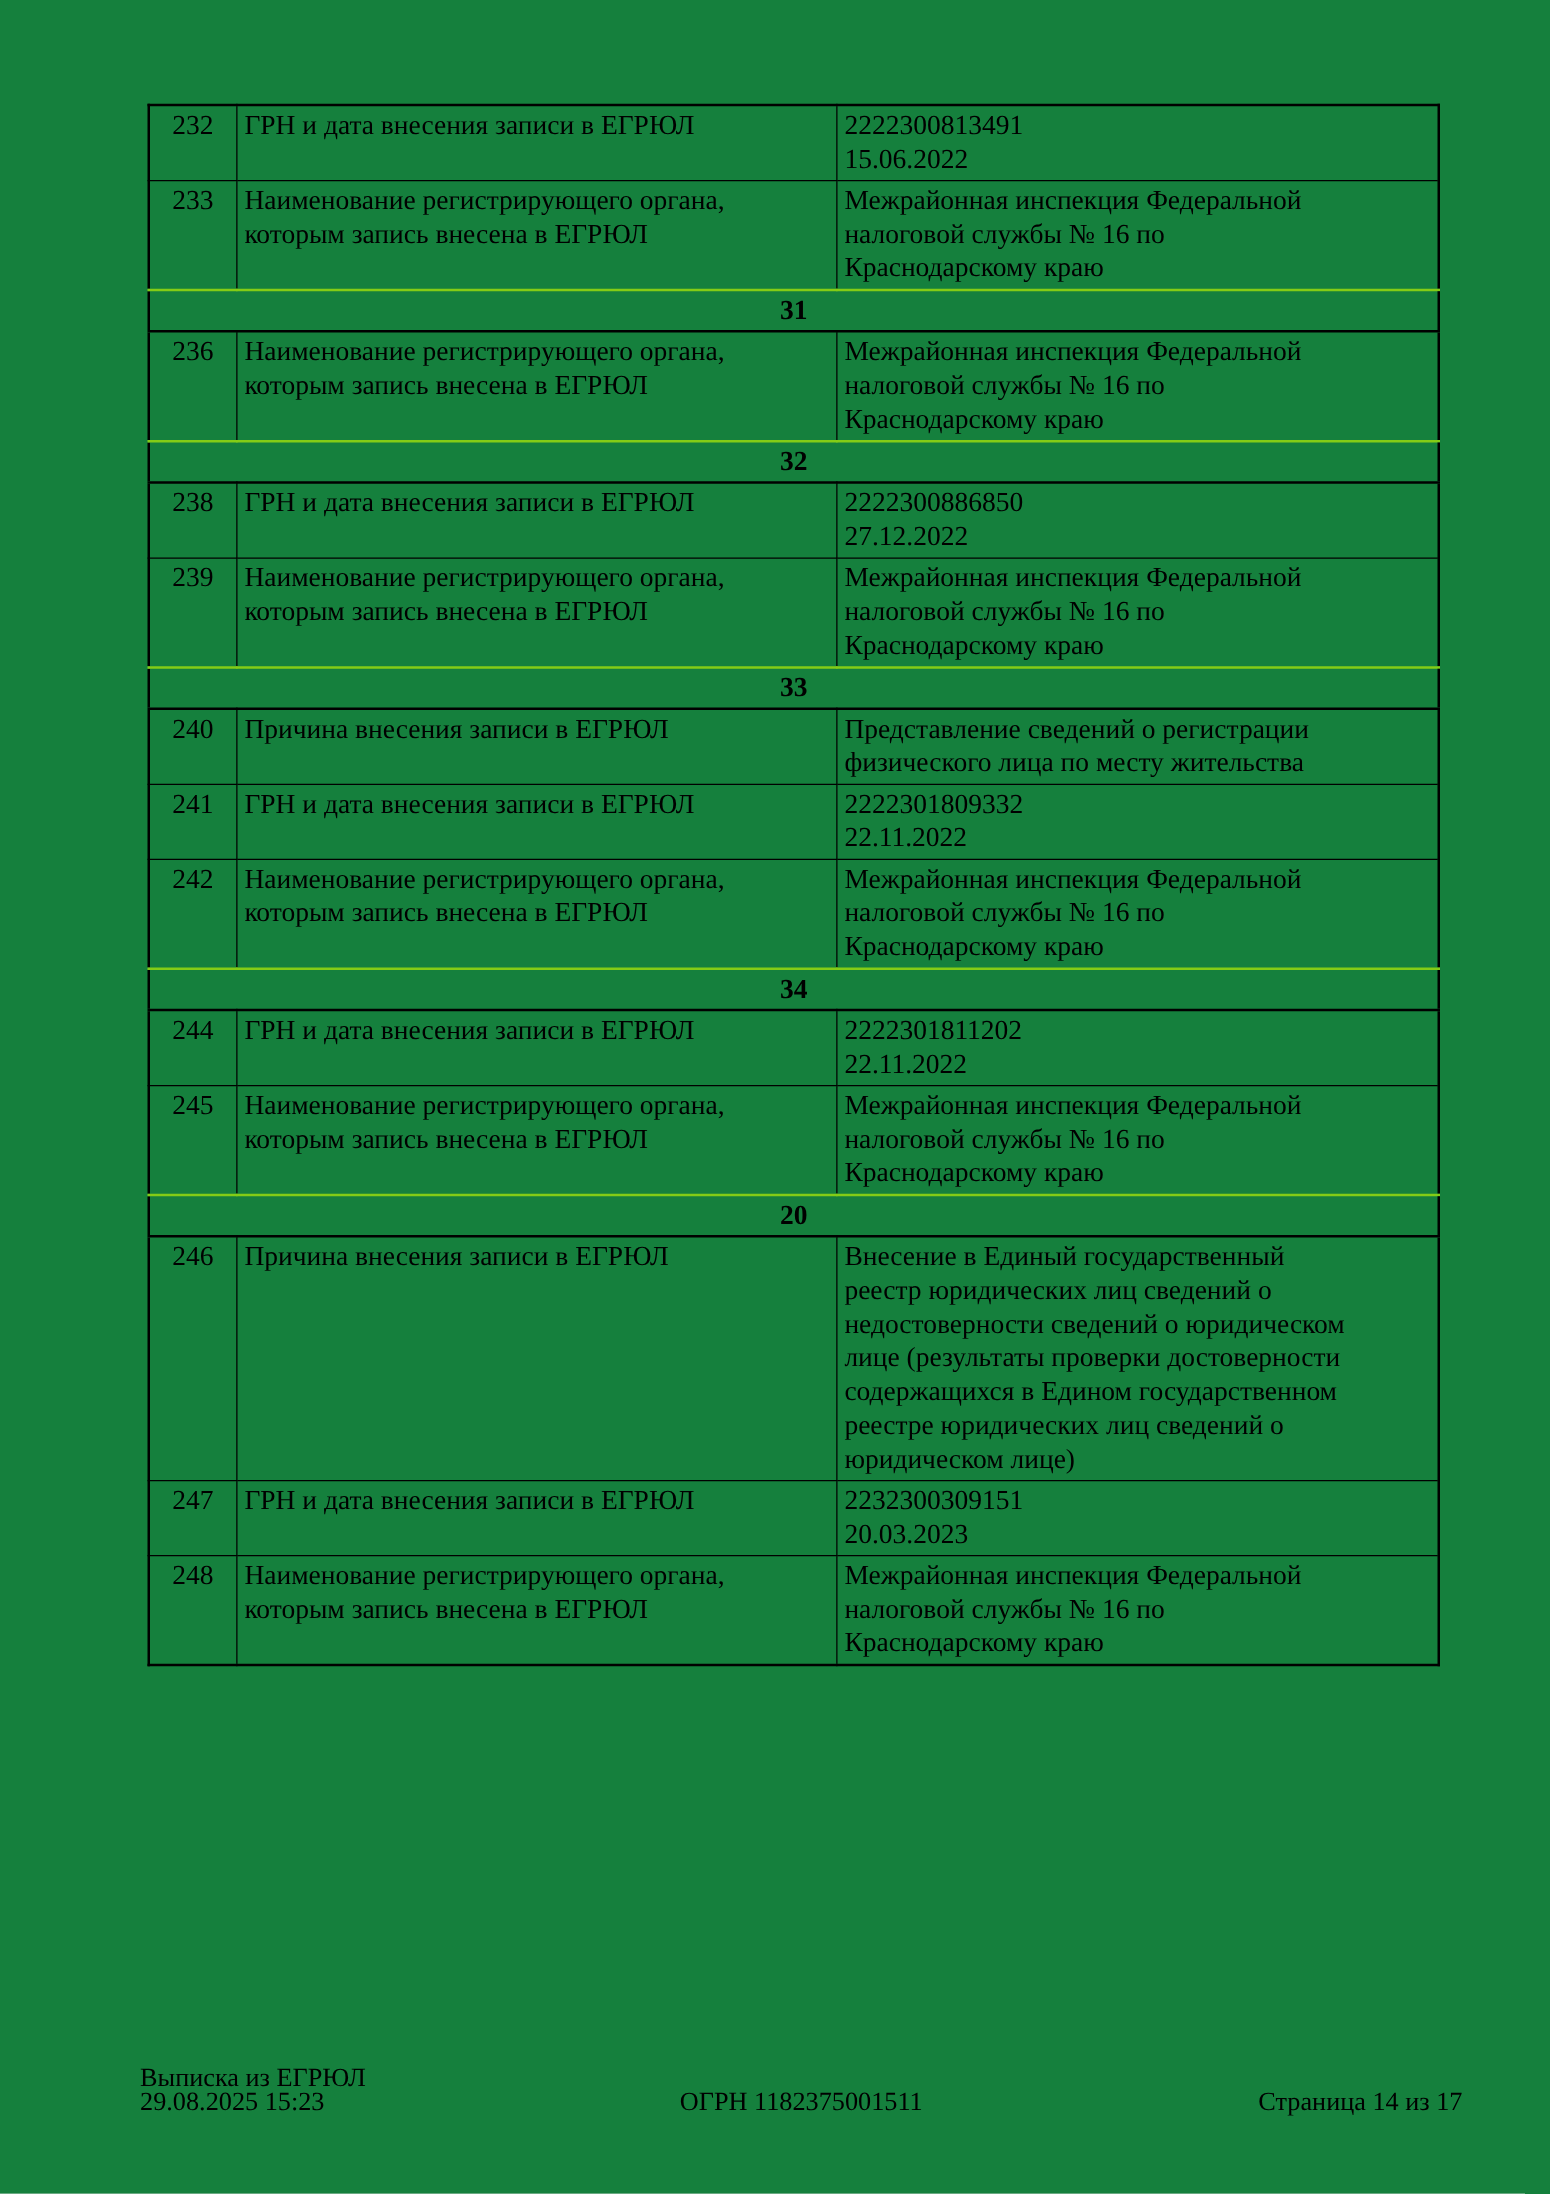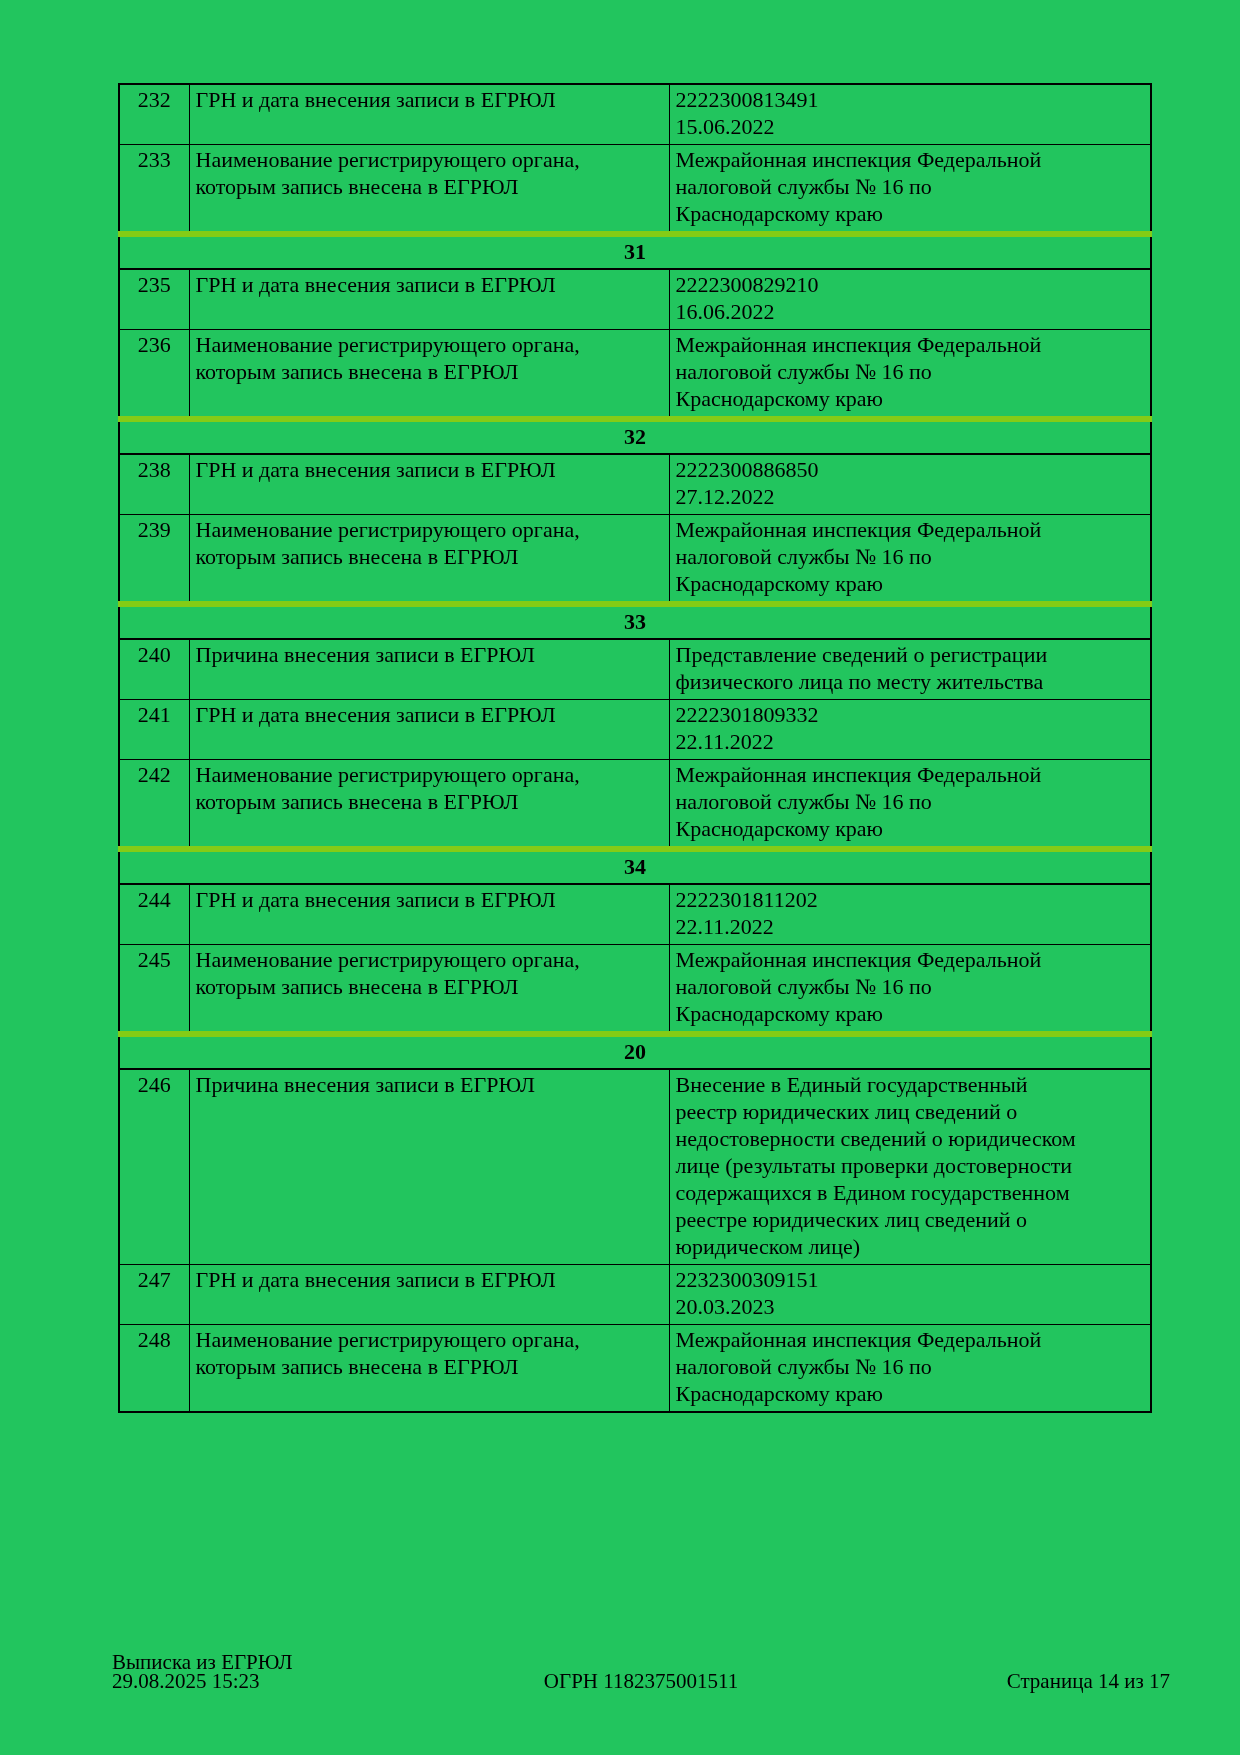--- a/index.html
+++ b/index.html
@@ -1,20 +1,20 @@
 <!DOCTYPE html>
 <html><head>
 <meta charset="utf-8">
 <style>
   html, body { margin: 0; padding: 0; background: #e8e8e8; }
   .page {
     position: relative;
     width: 1240px;
     height: 1755px;
-    background: #22c55e;
+    background: #15803d;
     font-family: "Liberation Serif", "DejaVu Serif", serif;
     color: #000;
     overflow: hidden;
     margin: 0 auto;
   }
 
   table.registry-table {
     position: absolute;
     left: 118px;
     top: 83px;
@@ -40,21 +40,21 @@
     padding-right: 2px;
   }
   .registry-table td.label-cell,
   .registry-table td.value-cell {
     white-space: pre-line;
     margin-top: 44px;
   }
   .registry-table tr.section-row td {
     text-align: center;
     font-weight: bold;
-    border-top: 6px solid #84cc16;
+    border-top: 2px solid #84cc16;
     border-bottom: 2px solid #000;
     padding-top: 2px;
     padding-bottom: 3px;
     line-height: 26px;
   }
 
   .footer {
     position: absolute;
     left: 112px;
     top: 1653px;
@@ -107,26 +107,20 @@
       <td class="value-cell">Межрайонная инспекция Федеральной
 налоговой службы № 16 по
 Краснодарскому краю</td>
     </tr>
 
     <tr class="section-row">
       <td colspan="3">31</td>
     </tr>
 
 
-    <tr class="data-row">
-      <td class="num-cell">235</td>
-      <td class="label-cell">ГРН и дата внесения записи в ЕГРЮЛ</td>
-      <td class="value-cell">2222300829210
-16.06.2022</td>
-    </tr>
 
     <tr class="data-row">
       <td class="num-cell">236</td>
       <td class="label-cell">Наименование регистрирующего органа,
 которым запись внесена в ЕГРЮЛ</td>
       <td class="value-cell">Межрайонная инспекция Федеральной
 налоговой службы № 16 по
 Краснодарскому краю</td>
     </tr>
 

